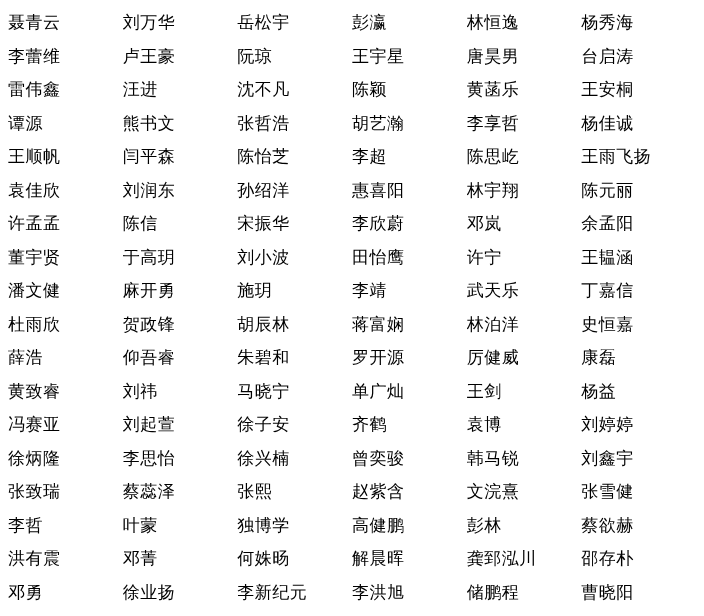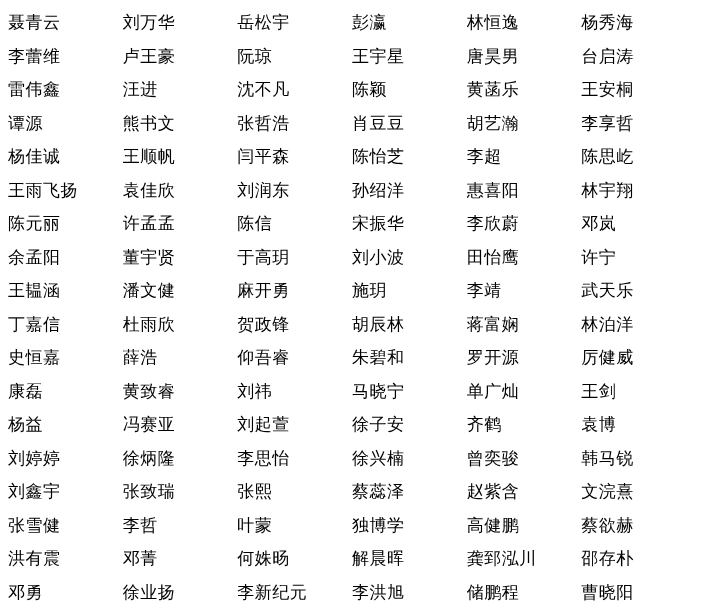--- a/index.html
+++ b/index.html
@@ -50,21 +50,20 @@
     <div class="name-cell">台启涛</div>
     <div class="name-cell">雷伟鑫</div>
     <div class="name-cell">汪进</div>
     <div class="name-cell">沈不凡</div>
     <div class="name-cell">陈颖</div>
     <div class="name-cell">黄菡乐</div>
     <div class="name-cell">王安桐</div>
     <div class="name-cell">谭源</div>
     <div class="name-cell">熊书文</div>
     <div class="name-cell">张哲浩</div>
-    <div class="name-cell">肖豆豆</div>
     <div class="name-cell">胡艺瀚</div>
     <div class="name-cell">李享哲</div>
     <div class="name-cell">杨佳诚</div>
     <div class="name-cell">王顺帆</div>
     <div class="name-cell">闫平森</div>
     <div class="name-cell">陈怡芝</div>
     <div class="name-cell">李超</div>
     <div class="name-cell">陈思屹</div>
     <div class="name-cell">王雨飞扬</div>
     <div class="name-cell">袁佳欣</div>
@@ -115,29 +114,30 @@
     <div class="name-cell">齐鹤</div>
     <div class="name-cell">袁博</div>
     <div class="name-cell">刘婷婷</div>
     <div class="name-cell">徐炳隆</div>
     <div class="name-cell">李思怡</div>
     <div class="name-cell">徐兴楠</div>
     <div class="name-cell">曾奕骏</div>
     <div class="name-cell">韩马锐</div>
     <div class="name-cell">刘鑫宇</div>
     <div class="name-cell">张致瑞</div>
+    <div class="name-cell">蔡蕊泽</div>
     <div class="name-cell">张熙</div>
-    <div class="name-cell">蔡蕊泽</div>
     <div class="name-cell">赵紫含</div>
     <div class="name-cell">文浣熹</div>
     <div class="name-cell">张雪健</div>
     <div class="name-cell">李哲</div>
     <div class="name-cell">叶蒙</div>
     <div class="name-cell">独博学</div>
     <div class="name-cell">高健鹏</div>
+    <div class="name-cell">彭林</div>
     <div class="name-cell">蔡欲赫</div>
     <div class="name-cell">洪有震</div>
     <div class="name-cell">邓菁</div>
     <div class="name-cell">何姝旸</div>
     <div class="name-cell">解晨晖</div>
     <div class="name-cell">龚郅泓川</div>
     <div class="name-cell">邵存朴</div>
     <div class="name-cell">邓勇</div>
     <div class="name-cell">徐业扬</div>
     <div class="name-cell">李新纪元</div>

